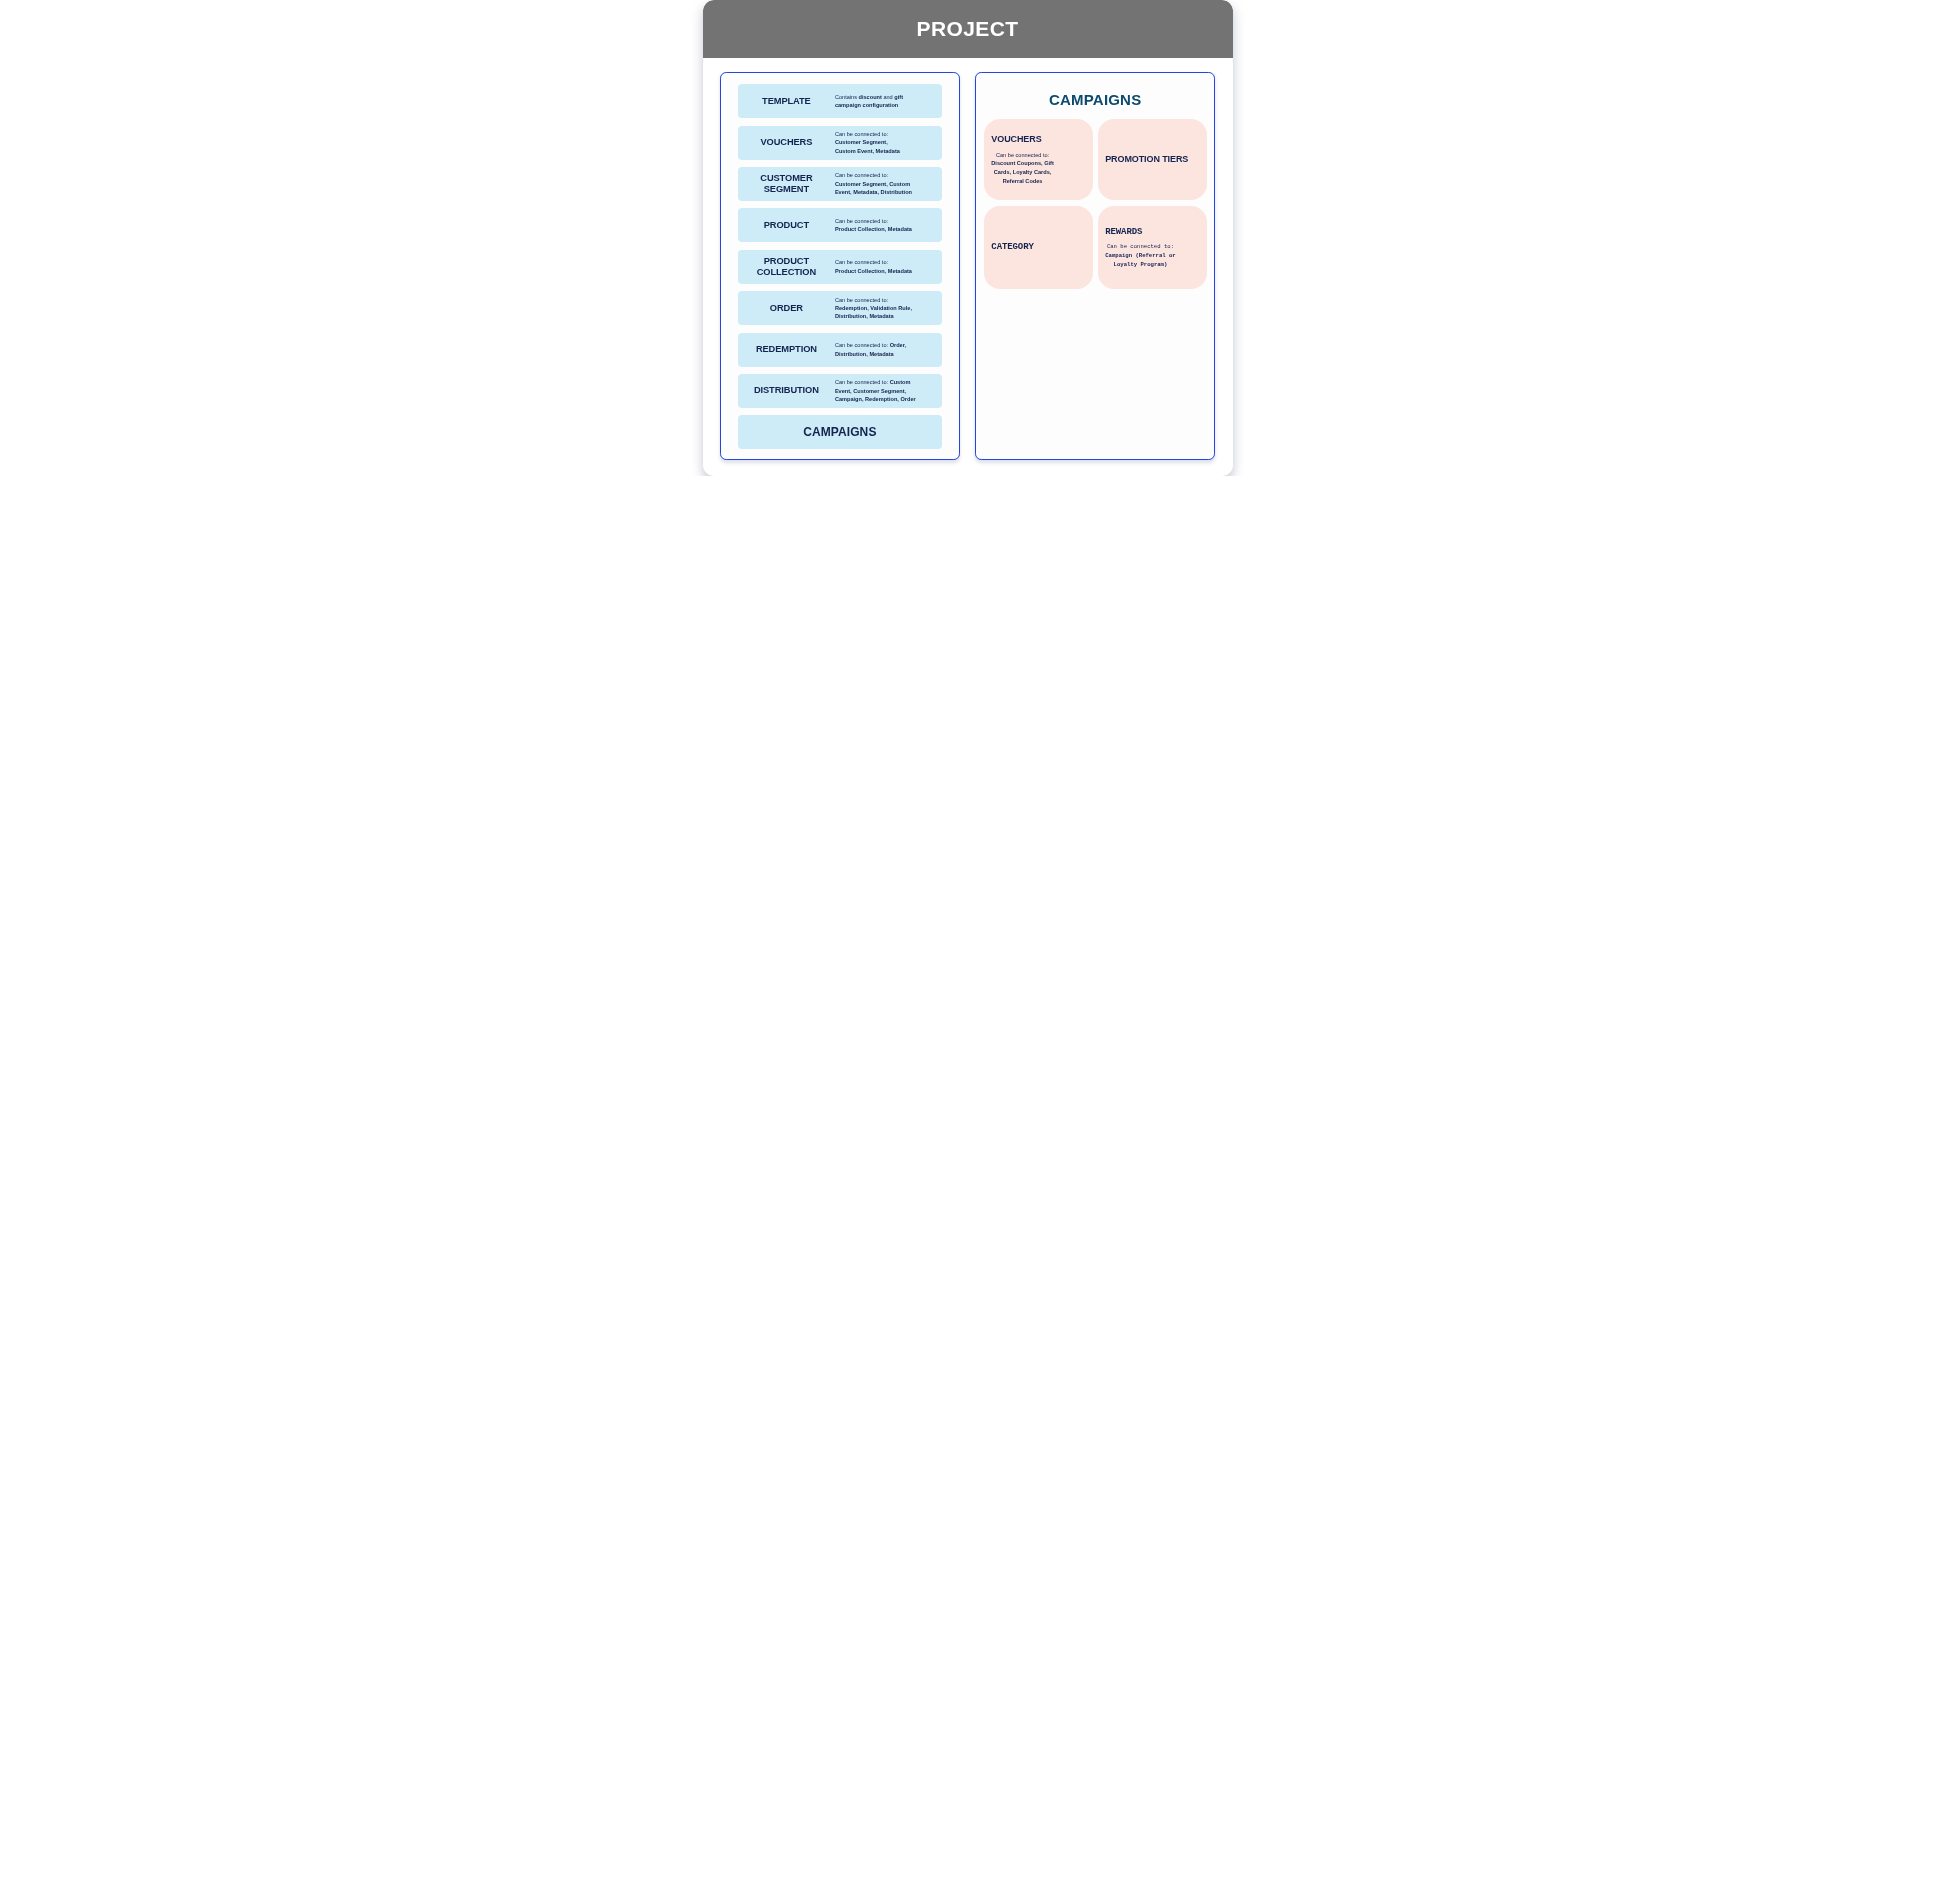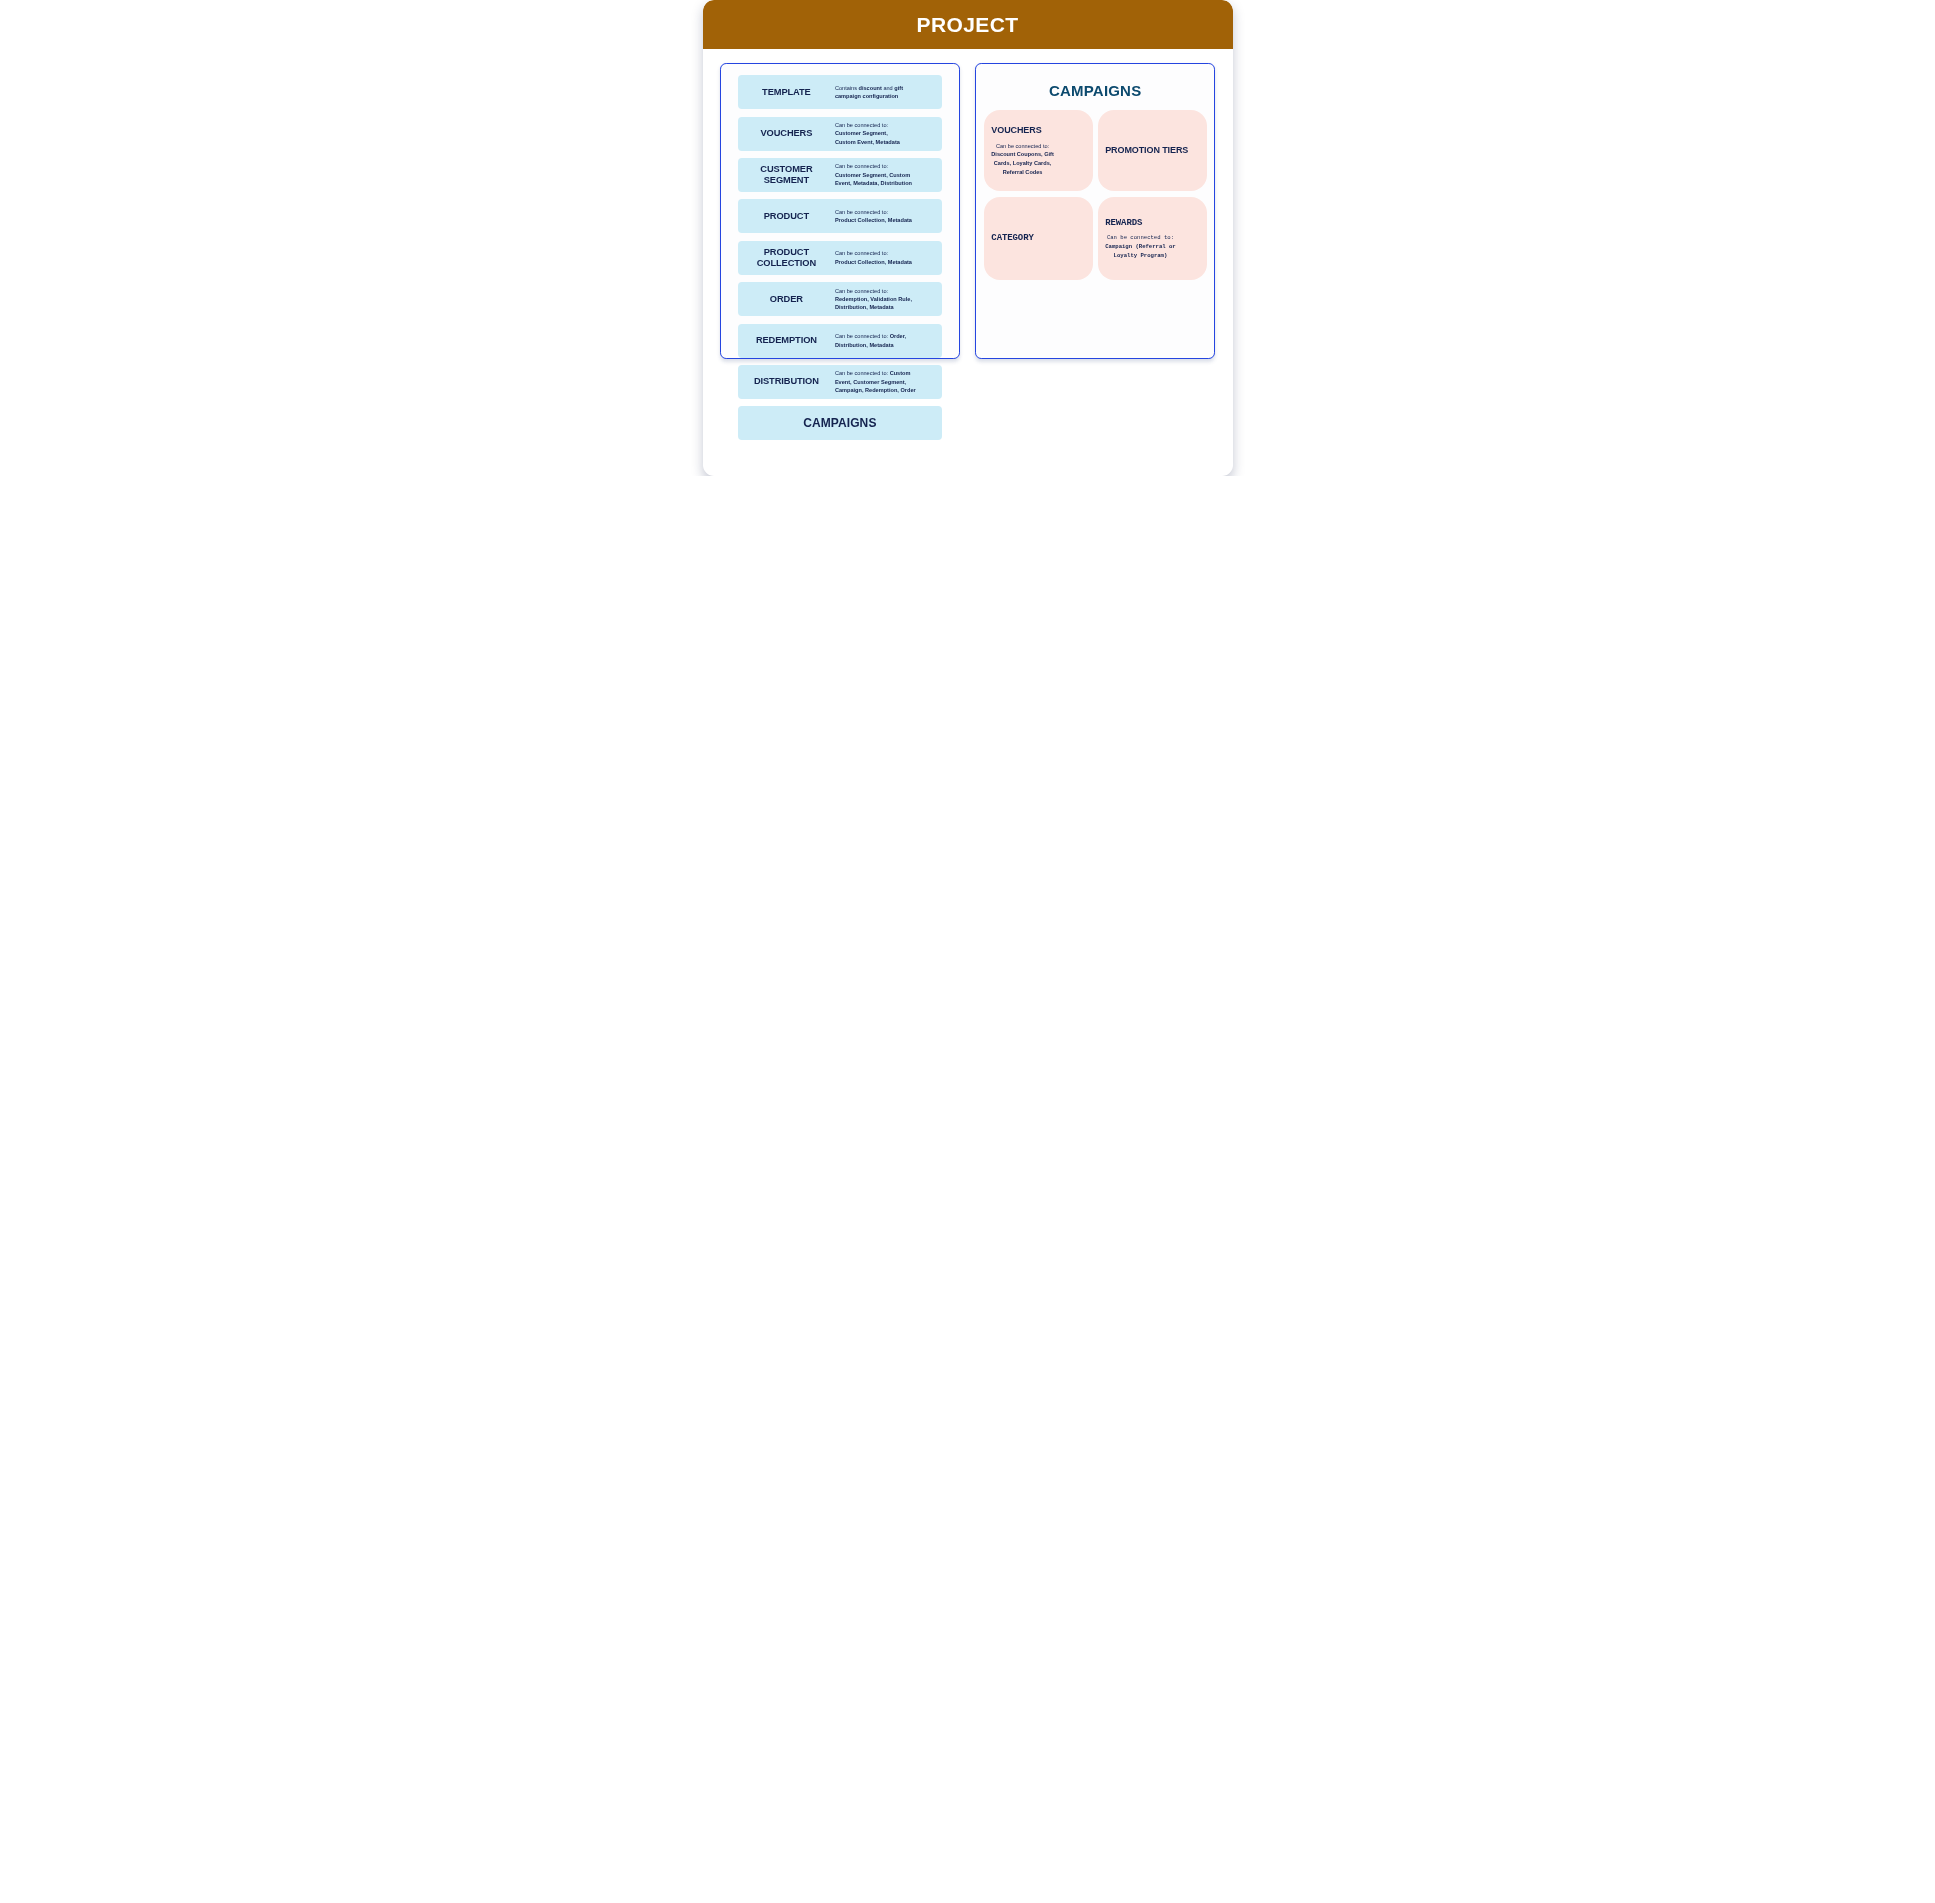--- a/index.html
+++ b/index.html
@@ -12,43 +12,43 @@
     position: relative;
     width: 530px;
     height: 476px;
     margin: 0 auto;
     background: #ffffff;
     border-radius: 11px;
     box-shadow: 0 5.4px 11.6px rgba(25, 35, 80, 0.25);
     overflow: hidden;
   }
   .header {
-    height: 49px;
-    background: #a16207;
+    height: 58px;
+    background: #737373;
     border-radius: 11px 11px 0 0;
     display: flex;
     align-items: center;
     justify-content: center;
   }
   .page-title {
     color: #ffffff;
     font-size: 21px;
     font-weight: 800;
     letter-spacing: 0.4px;
     margin: 0;
   }
   .content {
     display: flex;
     gap: 15.5px;
     padding: 14px 17.4px 0 17.4px;
     box-sizing: border-box;
   }
   .panel {
     width: 240px;
-    height: 296px;
+    height: 388px;
     background: #FDFDFE;
     border: 0.8px solid #2545E0;
     border-radius: 6.2px;
     box-sizing: border-box;
     box-shadow: 0 2.3px 3.9px rgba(40, 60, 120, 0.16);
   }
   
   .entity-rows {
     display: flex;
     flex-direction: column;

